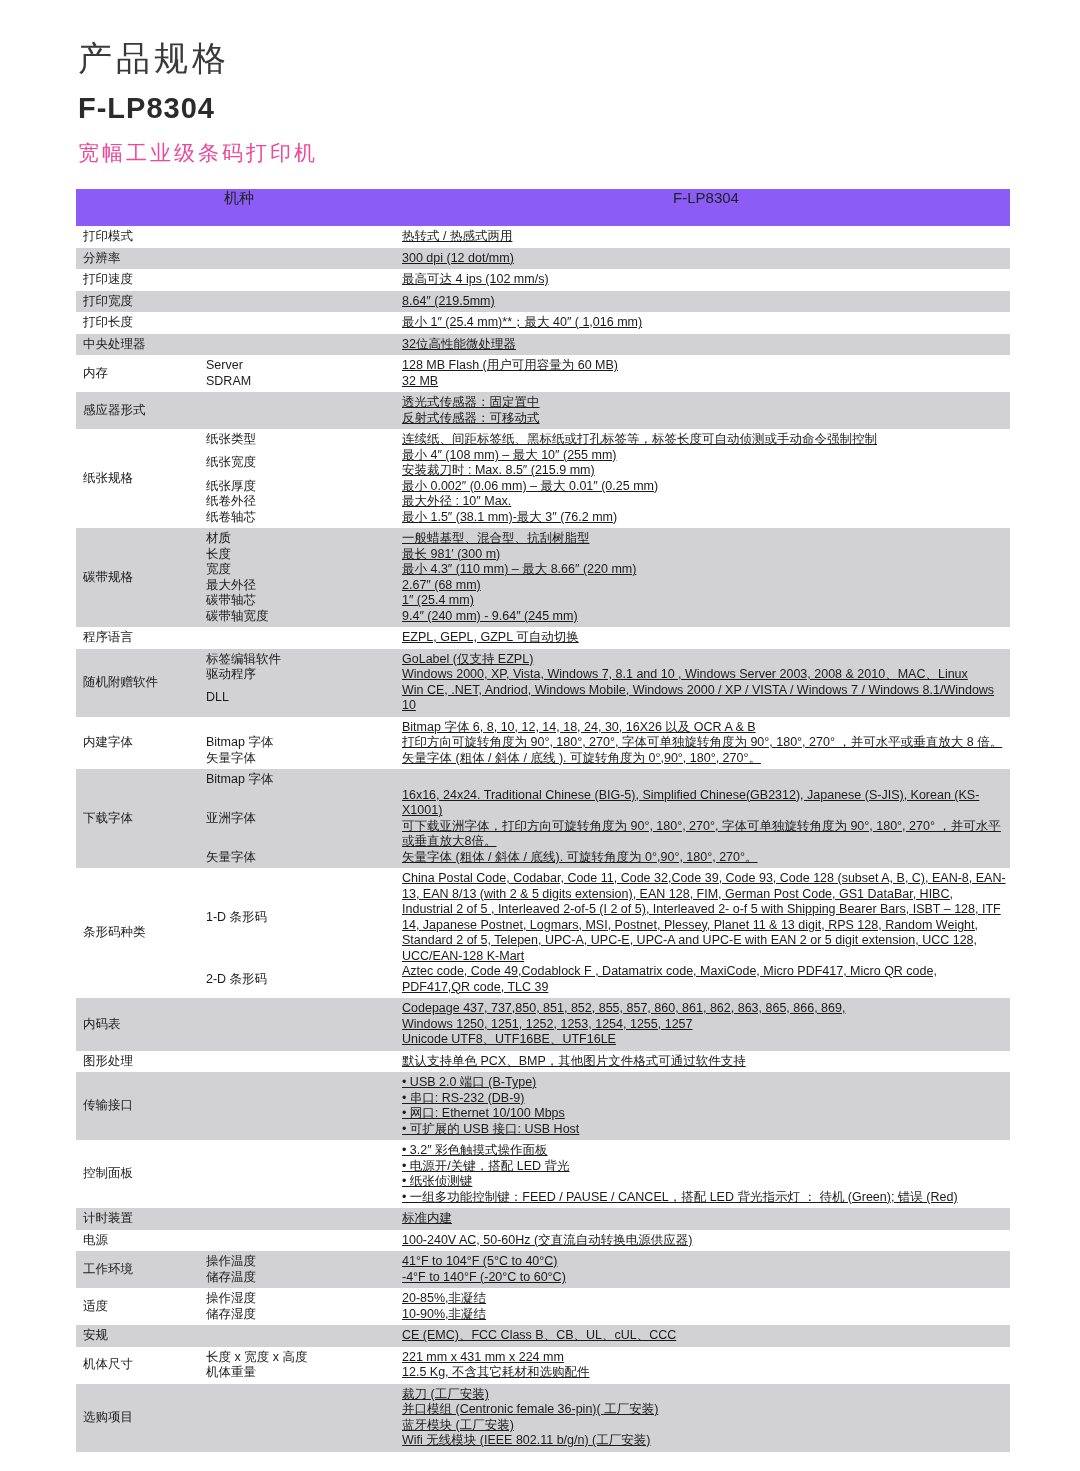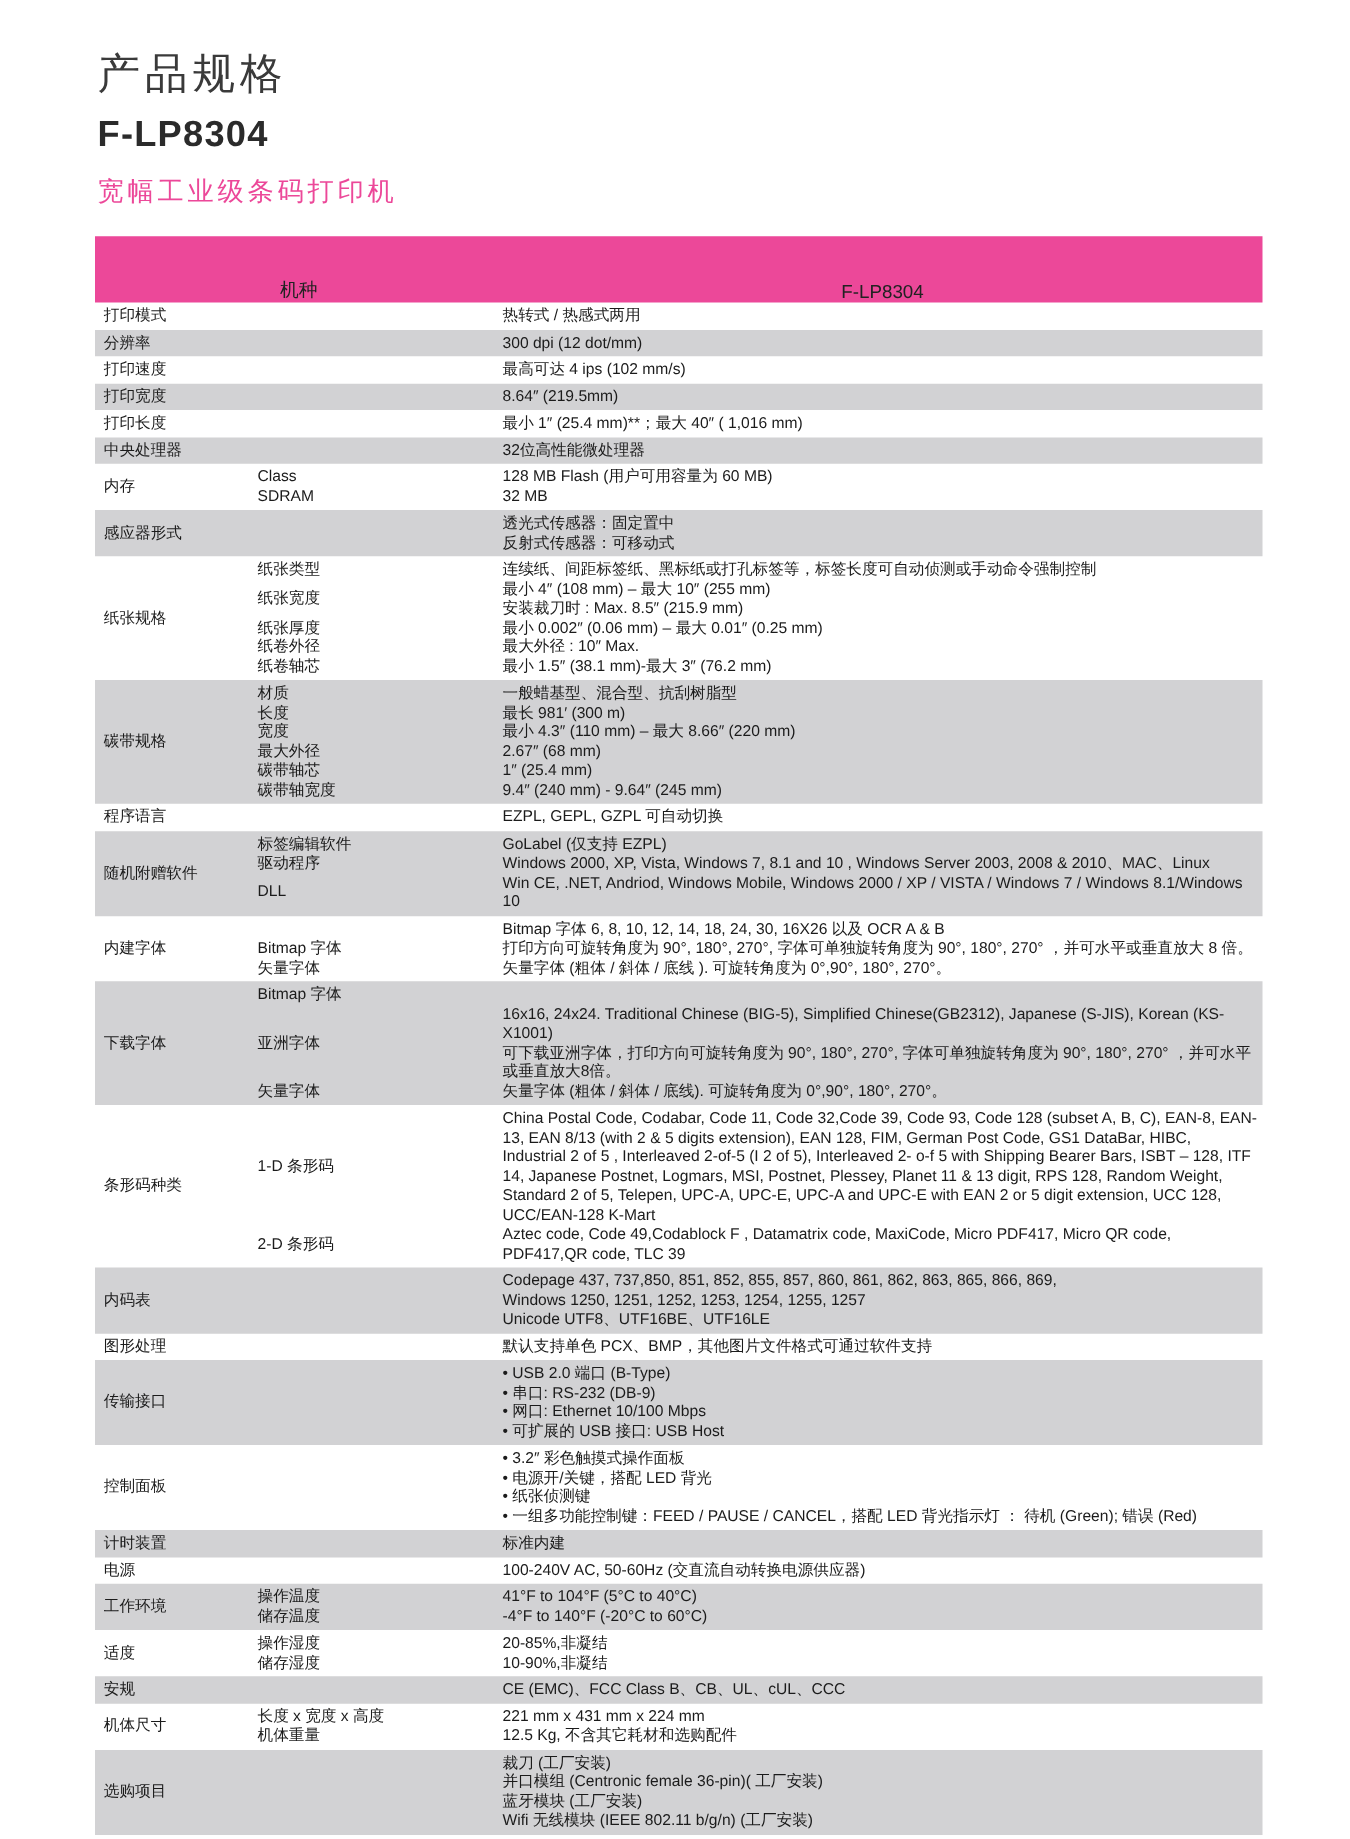--- a/index.html
+++ b/index.html
@@ -2,30 +2,30 @@
 <html><head>
 <meta charset="utf-8">
 <style>
   html,body{margin:0;padding:0;background:#ffffff;}
   body{font-family:"Liberation Sans","DejaVu Sans",sans-serif;color:#1b1b1b;}
   .page{width:1080px;height:1471px;box-sizing:border-box;padding:30px 70px 0 76px;background:#ffffff;overflow:hidden;}
   .doc-title{font-size:34px;letter-spacing:4px;color:#3a3a3a;margin:6px 0 10px 2px;}
   .doc-model{font-size:29px;font-weight:bold;letter-spacing:1px;color:#2b2b2b;margin:0 0 14px 2px;}
   .doc-subtitle{font-size:21px;letter-spacing:3px;color:#ec4899;margin:0 0 22px 2px;}
   .spec-table{width:100%;}
-  .header-row{display:flex;align-items:flex-end;background:#ec4899;height:53px;font-size:15px;color:#222;}
+  .header-row{display:flex;align-items:flex-start;background:#8b5cf6;height:37px;font-size:15px;color:#222;}
   .header-machine{width:326px;text-align:center;}
   .header-model{flex:1;text-align:center;}
   .row{display:flex;align-items:center;font-size:12.5px;line-height:15.5px;padding:3px 0;}
   .row.shaded{background:#d2d2d4;}
   .c1{width:130px;padding-left:7px;box-sizing:border-box;flex-shrink:0;}
   .c23{flex:1;min-width:0;}
   .subrow{display:flex;align-items:center;}
   .c2{width:196px;flex-shrink:0;}
-  .c3{flex:1;padding-right:4px;min-width:0;}
+  .c3{flex:1;padding-right:4px;min-width:0;text-decoration:underline;}
 </style>
 </head>
 <body>
 
 <div class="page">
   <div class="doc-title">产品规格</div>
   <div class="doc-model">F-LP8304</div>
   <div class="doc-subtitle">宽幅工业级条码打印机</div>
 
   <div class="spec-table">
@@ -97,21 +97,21 @@
               <div class="c3">
                 <div>32位高性能微处理器</div>
               </div>
             </div>
           </div>
         </div>
         <div class="row">
           <div class="c1">内存</div>
           <div class="c23">
             <div class="subrow">
-              <div class="c2">Class</div>
+              <div class="c2">Server</div>
               <div class="c3">
                 <div>128 MB Flash (用户可用容量为 60 MB)</div>
               </div>
             </div>
             <div class="subrow">
               <div class="c2">SDRAM</div>
               <div class="c3">
                 <div>32 MB</div>
               </div>
             </div>

